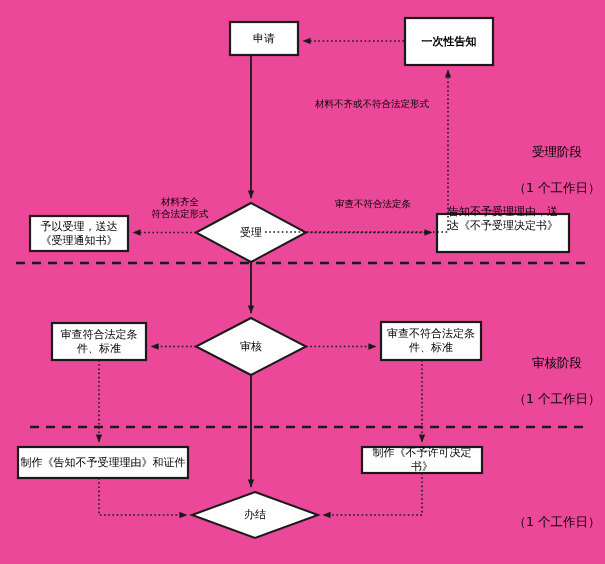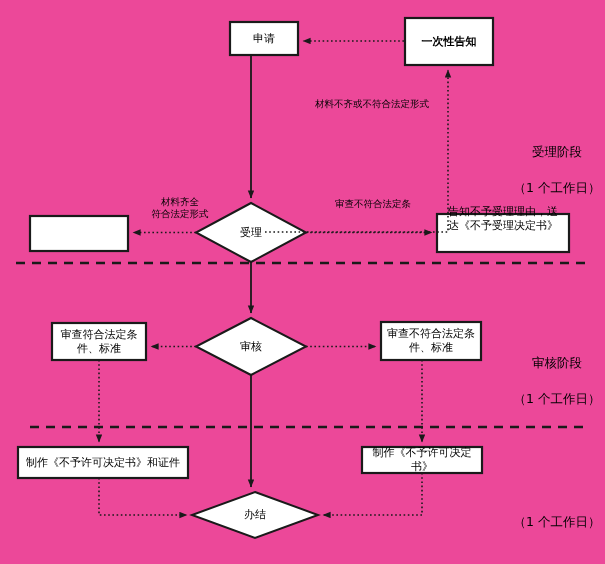--- a/index.html
+++ b/index.html
@@ -118,33 +118,35 @@
     <line x1="16" y1="263" x2="589" y2="263" stroke="#1a1a1a" stroke-width="2.4" stroke-dasharray="9 7"></line>
     <line x1="30" y1="427" x2="589" y2="427" stroke="#1a1a1a" stroke-width="2.4" stroke-dasharray="9 7"></line>
   </svg>
 
   <div class="node-label box-label" style="left:230px; top:22px; width:68px; height:33px;">申请</div>
 
   <div class="node-label box-label" style="left:405px; top:18px; width:88px; height:47px;font-weight:bold;">一次性告知</div>
 
   <div class="node-label diamond-label" style="left:196px; top:203px; width:110px; height:59px;">受理</div>
 
+  <div class="node-label box-label" style="left:30px; top:216px; width:98px; height:35px;">予以受理，送达
+《受理通知书》</div>
 
   <div class="node-label box-label" style="left:437px; top:200px; width:132px; height:38px;">告知不予受理理由，送
 达《不予受理决定书》</div>
 
   <div class="node-label diamond-label" style="left:196px; top:318px; width:110px; height:57px;">审核</div>
 
   <div class="node-label box-label" style="left:52px; top:323px; width:94px; height:37px;">审查符合法定条
 件、标准</div>
 
   <div class="node-label box-label" style="left:381px; top:322px; width:100px; height:38px;">审查不符合法定条
 件、标准</div>
 
-  <div class="node-label box-label" style="left:18px; top:447px; width:170px; height:31px;">制作《不予许可决定书》和证件</div>
+  <div class="node-label box-label" style="left:18px; top:447px; width:170px; height:31px;">制作《告知不予受理理由》和证件</div>
 
   <div class="node-label box-label" style="left:362px; top:447px; width:120px; height:26px;">制作《不予许可决定书》</div>
 
   <div class="node-label diamond-label" style="left:192px; top:492px; width:126px; height:46px;text-align:center;">办结</div>
 
   <div class="edge-label" style="left:282px; top:98px; width:180px;">材料不齐或不符合法定形式</div>
 
   <div class="edge-label" style="left:140px; top:196px; width:80px;">材料齐全
 符合法定形式</div>
 

